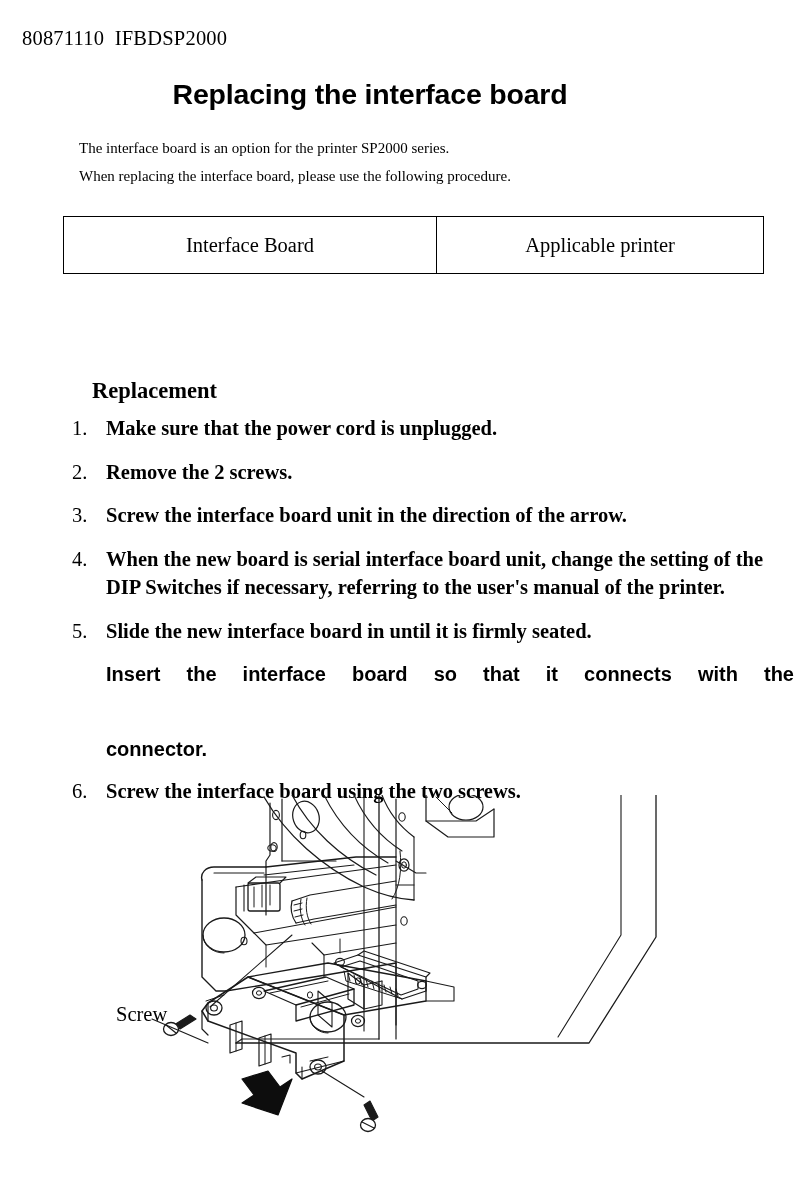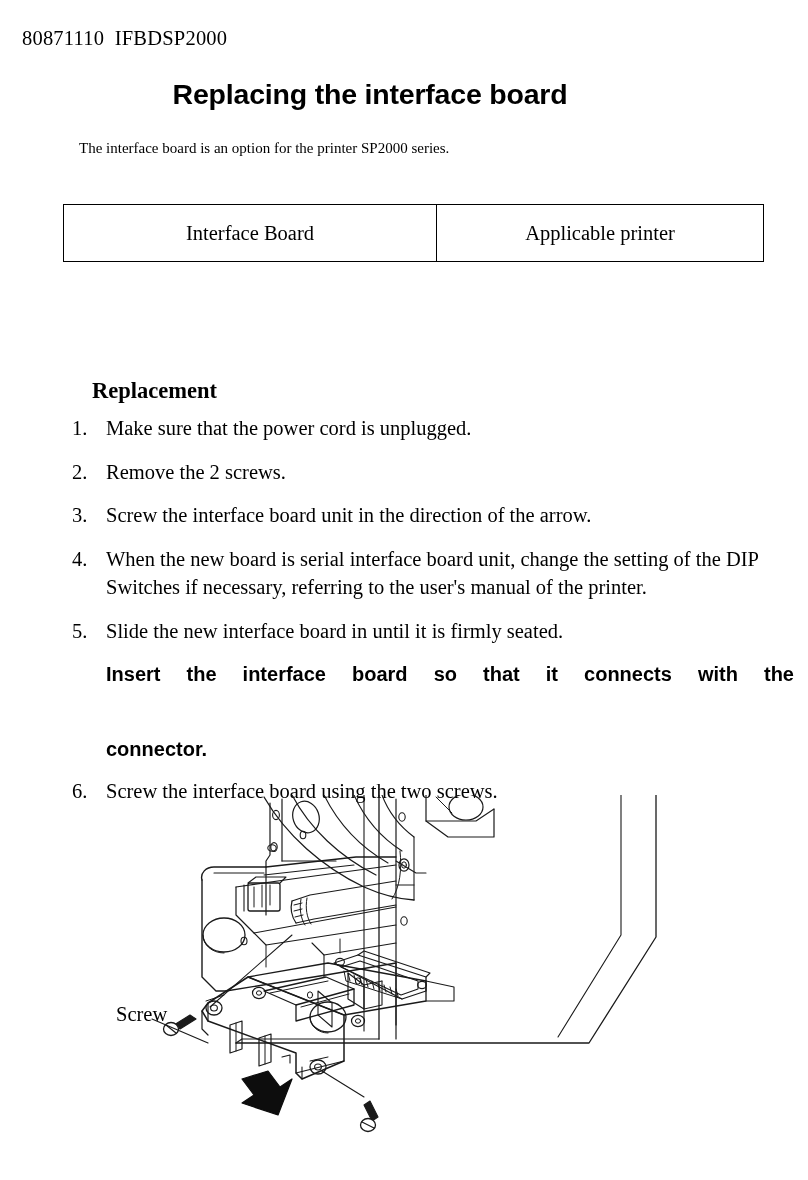--- a/index.html
+++ b/index.html
@@ -55,21 +55,21 @@
     font-size: 15px;
     line-height: 28px;
     margin-top: 16px;
   }
   .intro div { white-space: nowrap; }
 
   
   .spec-table {
     position: absolute;
     left: 63px;
-    top: 204px;
+    top: 216px;
     width: 700px;
     border-collapse: collapse;
     table-layout: fixed;
   }
   .spec-table td {
     border: 1.6px solid #000;
     padding: 0;
     vertical-align: middle;
     font-size: 20.5px;
   }
@@ -117,21 +117,21 @@
     margin-bottom: 15px;
     line-height: 28.5px;
   }
   .step .num {
     position: absolute;
     left: 0;
     top: 0;
     width: 26px;
     text-align: left;
   }
-  .step .txt { display: block; }
+  .step .txt { display: block; font-weight: bold; }
 
   
   .note-block {
     margin-top: 3px;
     margin-bottom: 14px;
     padding-left: 34px;
     font-family: "Liberation Sans", "DejaVu Sans", sans-serif;
     font-weight: bold;
     font-size: 20px;
     line-height: 28px;
@@ -165,20 +165,21 @@
 <body>
 
 <div class="page">
 
   <div class="doc-header">80871110  IFBDSP2000</div>
 
   <div class="doc-title">Replacing the interface board</div>
 
   <div class="intro">
     <div>The interface board is an option for the printer SP2000 series.</div>
+    <div>When replacing the interface board, please use the following procedure.</div>
   </div>
 
   <table class="spec-table">
     <tbody>
       <tr>
         <td class="col-a th-cell">Interface Board</td>
         <td class="col-b th-cell">Applicable printer</td>
       </tr>
     </tbody>
   </table>

